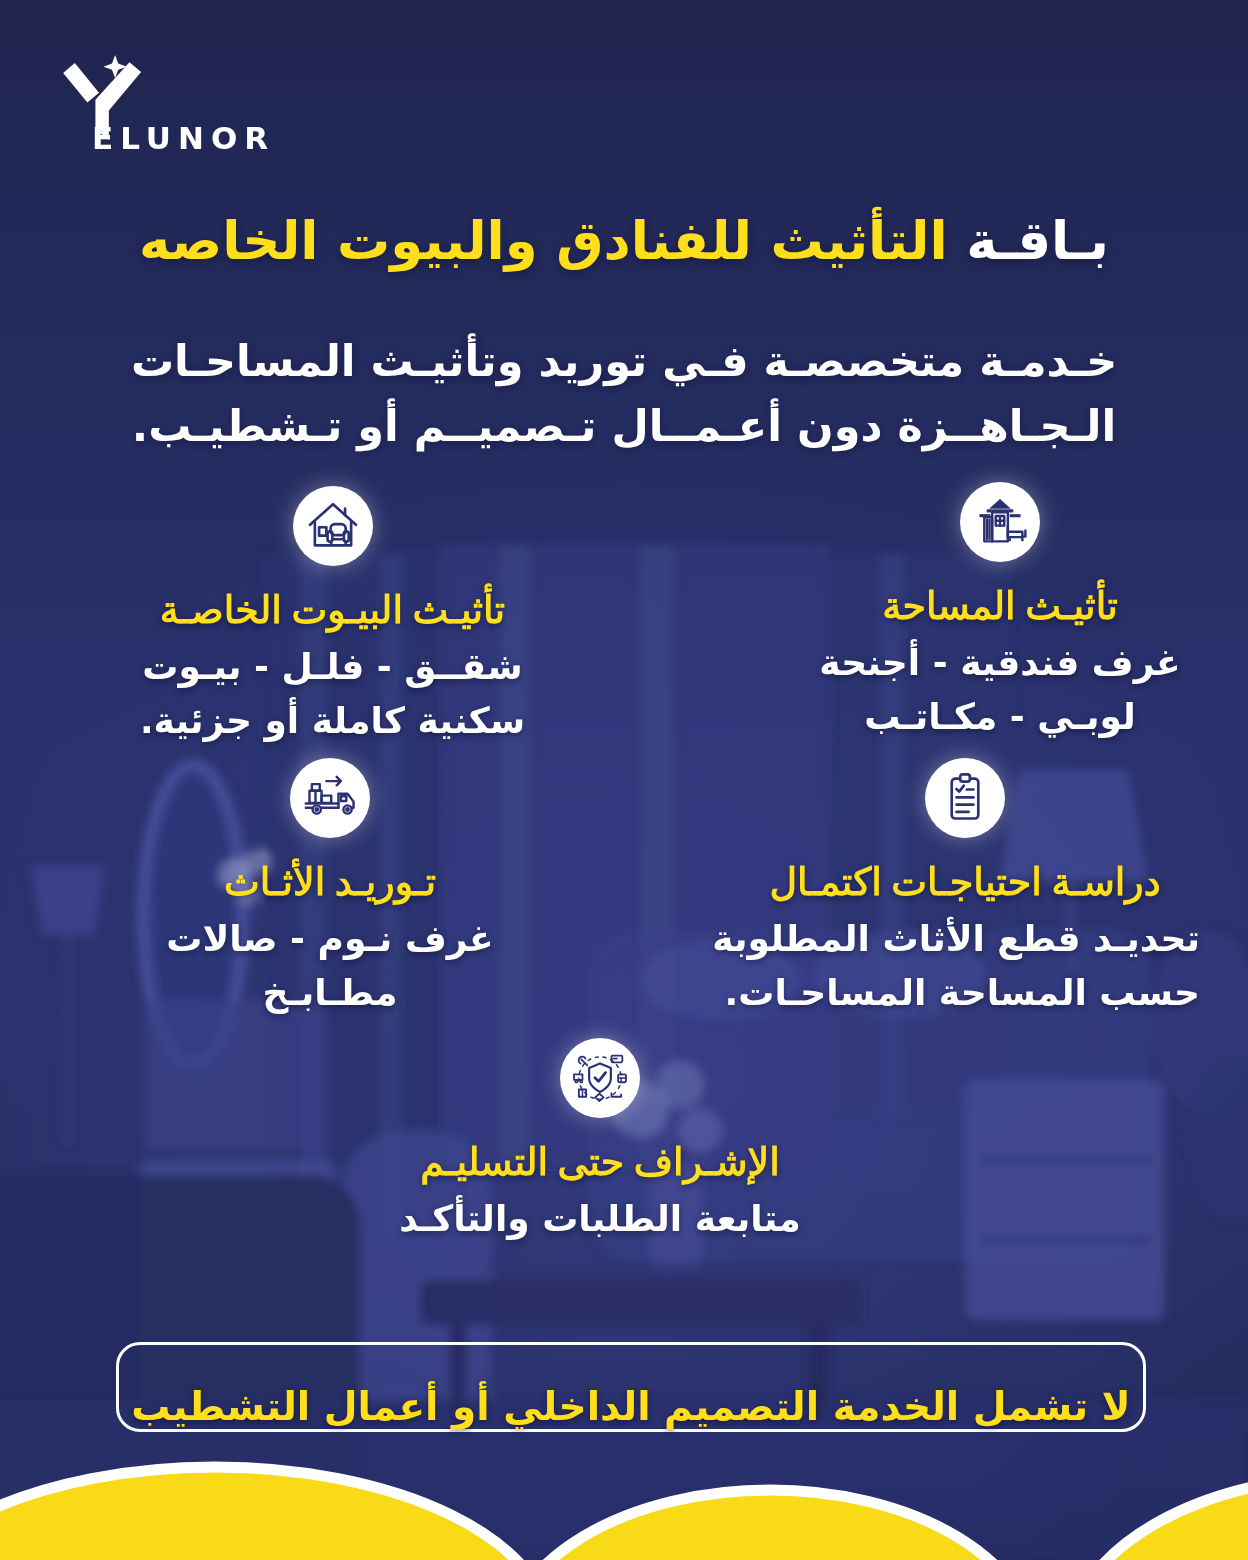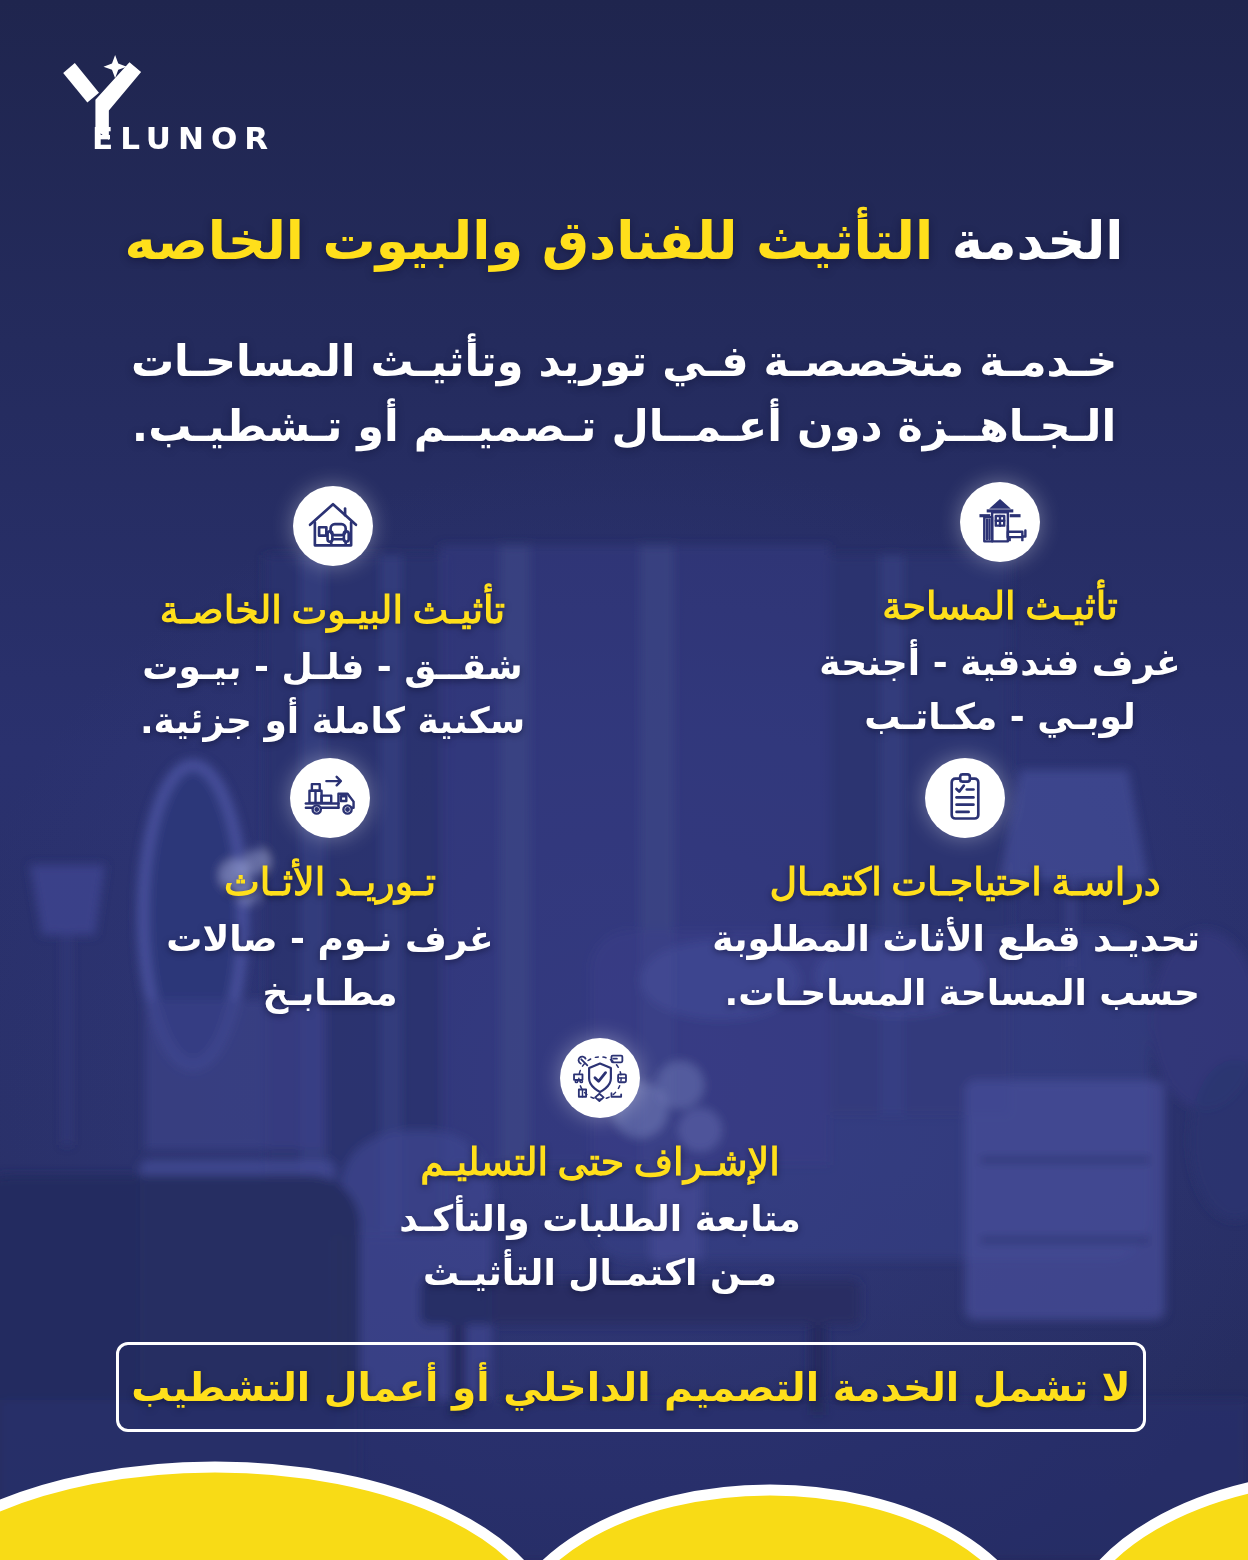--- a/index.html
+++ b/index.html
@@ -54,22 +54,22 @@
     white-space:nowrap;text-shadow:0 2px 6px rgba(10,12,40,.5);
   }
   .svc-hotels{left:790px;top:482px;width:420px;}
   .svc-homes{left:105px;top:486px;width:455px;}
   .svc-study{left:730px;top:758px;width:470px;}
   .svc-supply{left:115px;top:758px;width:430px;}
   .svc-supervision{left:330px;top:1038px;width:540px;}
   
   .note-box{
     position:absolute;left:116px;top:1342px;width:1024px;height:84px;
-    border:3px solid #ffffff;border-radius:12px;
-    display:flex;align-items:center;justify-content:center;direction:rtl;
+    border:3px solid #ffffff;border-radius:24px;
+    display:flex;align-items:flex-end;justify-content:center;direction:rtl;
   }
   .note-text{
     color:#ffdf1b;font-size:39px;font-weight:bold;white-space:nowrap;
     text-shadow:0 2px 6px rgba(10,12,40,.5);
   }
   
   .bumps{position:absolute;left:0;bottom:0;width:1248px;height:100px;}
 </style>
 </head>
 <body>
@@ -147,21 +147,21 @@
   <div class="logo">
     <svg class="logo-mark" viewBox="0 0 96 100" aria-hidden="true">
       <polygon points="8,22 21,11 48,44 35,55" fill="#ffffff"></polygon>
       <path d="M82,10 L95,21 L59,64 L59,97 L44,85 L44,52 Z" fill="#ffffff"></path>
       <path d="M66,2 L69.5,11.5 L79,15 L69.5,18.5 L66,28 L62.5,18.5 L53,15 L62.5,11.5 Z" fill="#ffffff"></path>
     </svg>
     <div class="logo-text">ELUNOR</div>
   </div>
 
   <div class="title">
-    <span class="lead">الخدمة</span>
+    <span class="lead">بـاقـة</span>
     <span class="hi">التأثيث للفنادق والبيوت الخاصه</span>
   </div>
 
   <div class="intro">
     <div>خـدمـة متخصصـة فـي توريد وتأثيـث المساحـات</div>
     <div>الـجـاهــزة دون أعـمــال تـصميــم أو تـشطيـب.</div>
   </div>
 
   <div class="svc svc-hotels">
     <div class="icon-circle">
@@ -264,21 +264,20 @@
         <rect x="39" y="21" width="6.5" height="6.5" rx="1" stroke-width="1.5"></rect>
         <line x1="39" y1="24" x2="45.5" y2="24" stroke-width="1.2"></line>
         <rect x="6.5" y="33.5" width="6" height="6" stroke-width="1.5"></rect>
         <line x1="9.5" y1="33.5" x2="9.5" y2="39.5" stroke-width="1.2"></line>
         <path d="M20 40 l3.5,-3 l3.5,3 l-3.5,3 Z" stroke-width="1.5"></path>
         <path d="M33.5 39.5 h8 M33.5 36.5 v3 M41.5 37.5 v2" stroke-width="1.5"></path>
       </svg>
     </div>
     <div class="svc-heading">الإشـراف حتى التسليـم</div>
     <div class="svc-line">متابعة الطلبات والتأكـد</div>
-    <div class="svc-line">مـن اكتمـال التأثيـث</div>
   </div>
 
   <div class="note-box">
     <span class="note-text">لا تشمل الخدمة التصميم الداخلي أو أعمال التشطيب</span>
   </div>
 
   <svg class="bumps" viewBox="0 0 1248 100" aria-hidden="true">
     <ellipse cx="215" cy="172" rx="335" ry="165" fill="#f8db16" stroke="#ffffff" stroke-width="11"></ellipse>
     <ellipse cx="770" cy="190" rx="265" ry="160" fill="#f8db16" stroke="#ffffff" stroke-width="11"></ellipse>
     <ellipse cx="1360" cy="185" rx="292" ry="170" fill="#f8db16" stroke="#ffffff" stroke-width="11"></ellipse>

